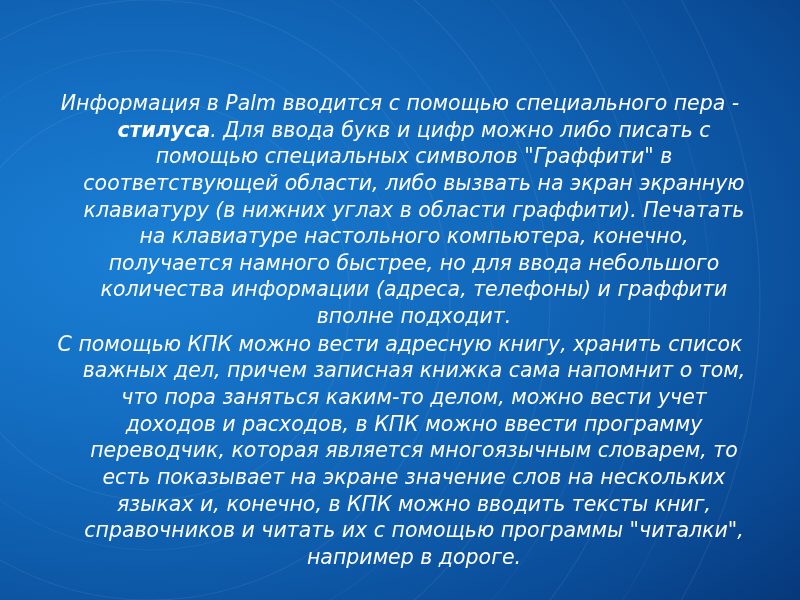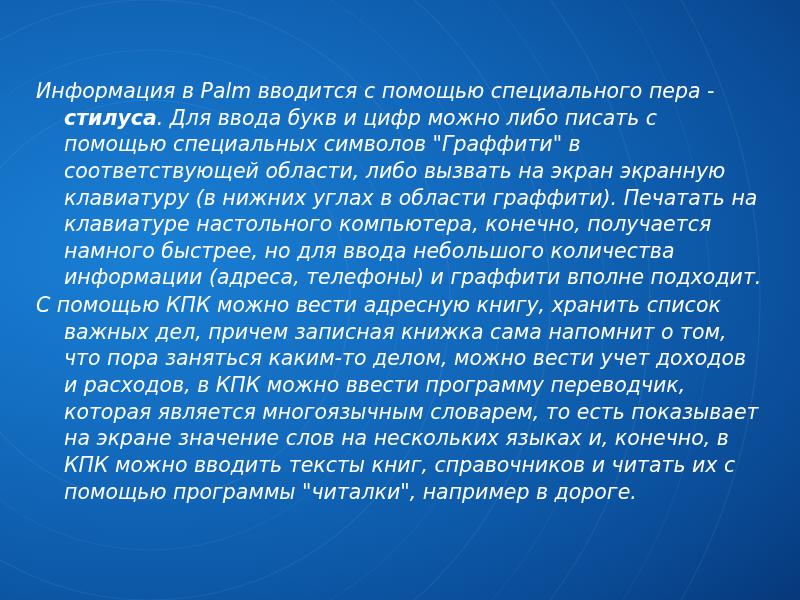--- a/index.html
+++ b/index.html
@@ -32,22 +32,23 @@
     height: 600px;
   }
   .content {
     position: absolute;
     left: 36px;
     top: 78px;
     width: 728px;
   }
   ul.body-list {
     list-style: none;
-    margin: 0;
+    margin: 12px;
     padding: 0;
+    text-align: center;
   }
   ul.body-list > li {
     color: #ffffff;
     font-style: italic;
     font-size: 20.5px;
     line-height: 1.30;
     margin: 0 0 1px 0;
     padding: 0 0 0 0;
     text-indent: -0px;
   }

